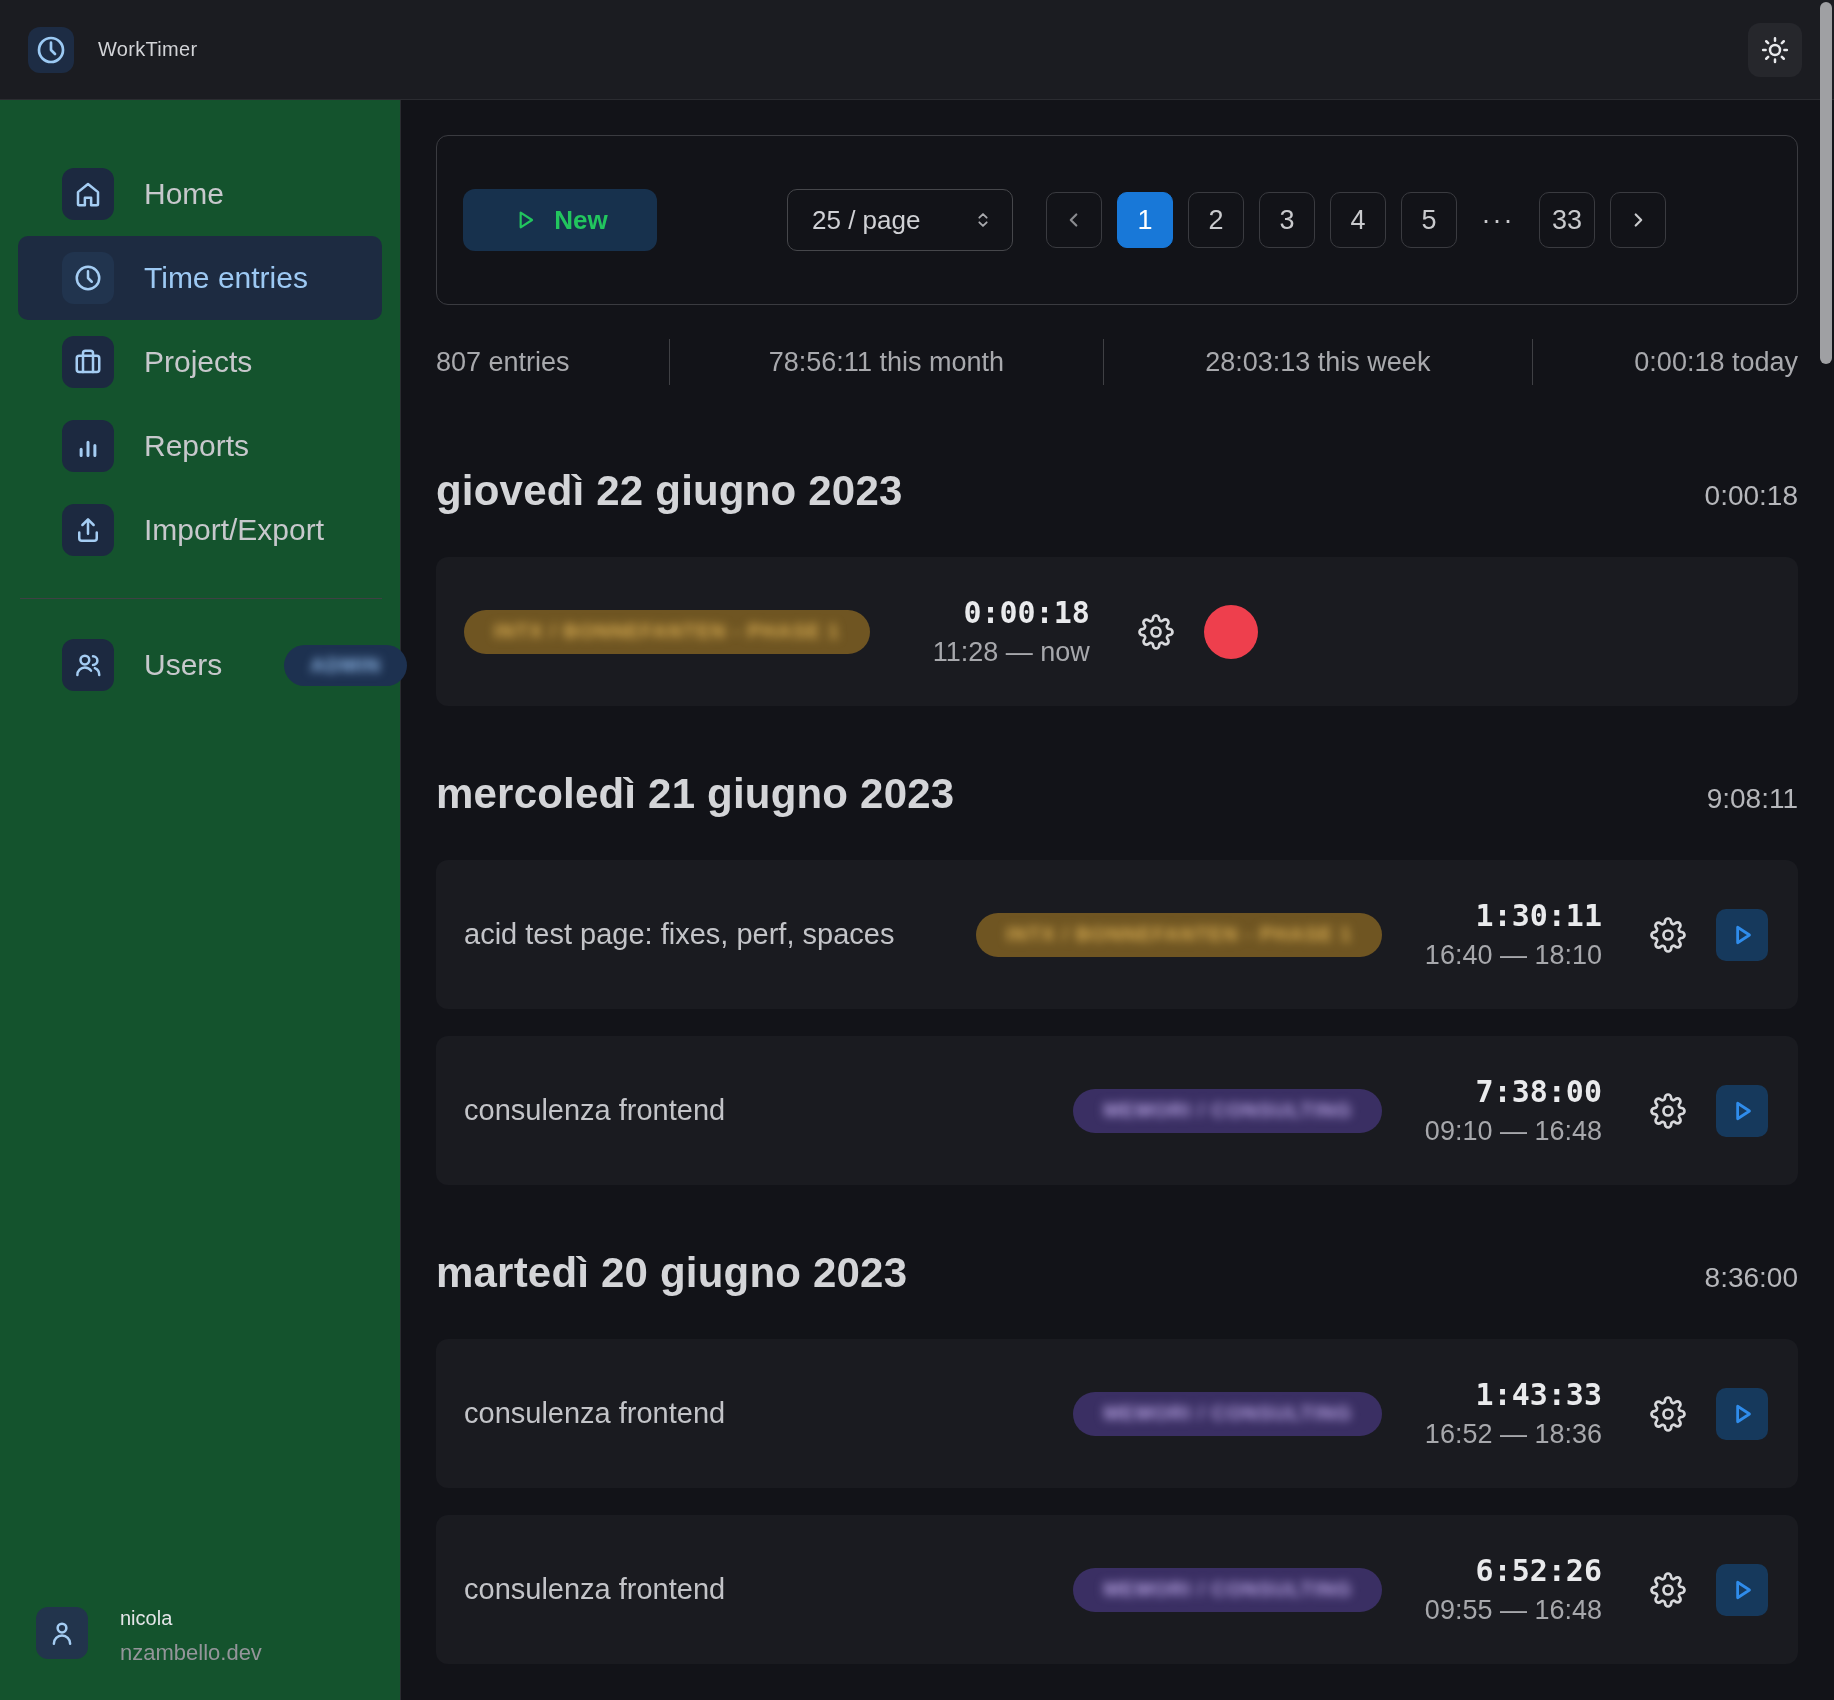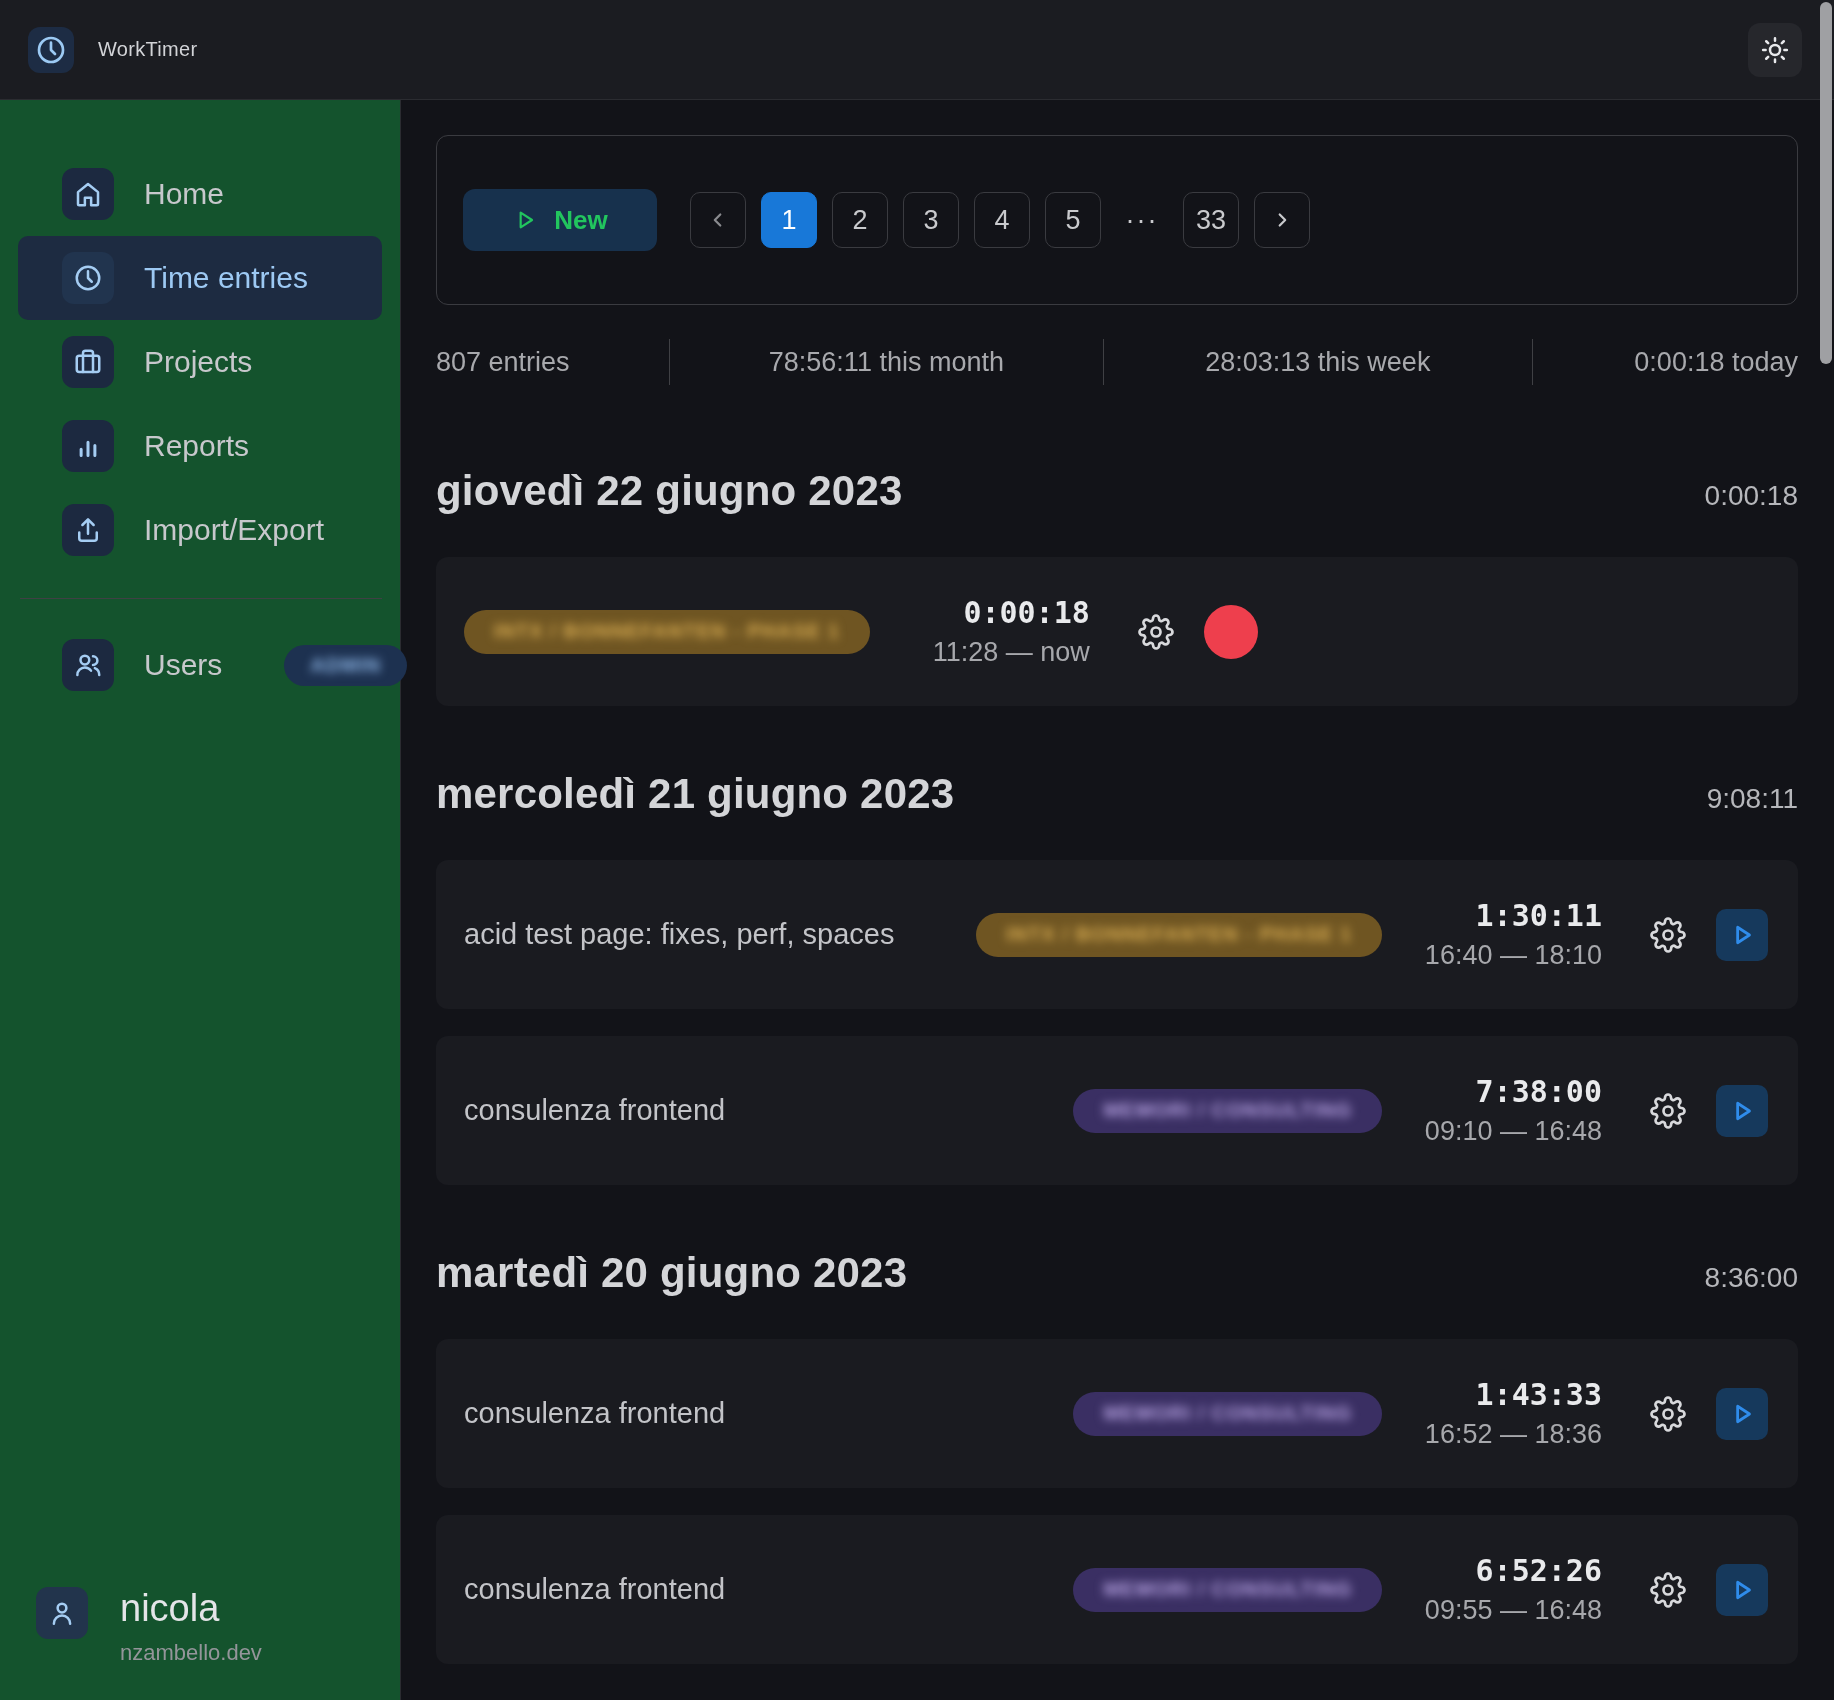--- a/index.html
+++ b/index.html
@@ -32,21 +32,21 @@
   .nav-item.active { background:#1d2b41; }
   .nav-item.active .icon-box { background:#21344e; }
   .nav-item.active .nav-label { color:#9dc9f3; }
   .sidebar-divider { height:1px; background:#3f4044; margin:26px 18px 24px 20px; border:none; }
   .badge-admin { margin-left:32px; background:#1d3150; color:#8fb8e8; font-size:20px; font-weight:700;
     letter-spacing:1px; padding:9px 26px; border-radius:999px; }
   .blur-text { filter:blur(5px); }
   .profile { position:absolute; left:36px; bottom:34px; display:flex; gap:32px; align-items:flex-start; }
   .profile .icon-box { width:52px; height:52px; border-radius:12px; background:#22344c;
     display:flex; align-items:center; justify-content:center; color:#a5cdf3; }
-  .profile-name { font-size:38px; color:#e4e5e8; }
+  .profile-name { font-size:20px; color:#e4e5e8; }
   .profile-sub { font-size:22px; color:#94959a; margin-top:10px; }
 
   
   .main { position:absolute; top:100px; left:401px; width:1433px; height:1600px;
     padding:35px 36px 0 35px; }
 
   .toolbar { height:170px; border:1px solid #3a3b40; border-radius:12px;
     display:flex; align-items:center; padding:0 26px; }
   .btn-new { width:194px; height:62px; border-radius:12px; background:#17314d; border:none;
     color:#22c55e; font-size:26px; font-weight:700; display:flex; align-items:center;
@@ -201,20 +201,28 @@
   <div class="toolbar">
     <button class="btn-new">
       <span>
         <svg width="26" height="26" viewBox="0 0 24 24" fill="none" stroke="currentColor" stroke-width="2" stroke-linejoin="round">
             <path d="M8 5.2v13.6L18.5 12z"></path>
           </svg>
       </span>
       <span>New</span>
     </button>
 
+    <div class="select-pagesize">
+      <span>25 / page</span>
+      <span style="color:#a9aaae">
+        <svg width="22" height="22" viewBox="0 0 24 24" fill="none" stroke="currentColor" stroke-width="2" stroke-linecap="round" stroke-linejoin="round">
+            <path d="M8 9.5 12 5.5l4 4M8 14.5l4 4 4-4"></path>
+          </svg>
+      </span>
+    </div>
 
     <div class="pager">
       <button class="page-btn nav-chip">
         <span>
           <svg width="22" height="22" viewBox="0 0 24 24" fill="none" stroke="currentColor" stroke-width="2.4" stroke-linecap="round" stroke-linejoin="round">
               <path d="M14.5 6 8.5 12l6 6"></path>
             </svg>
         </span>
       </button>
       <button class="page-btn current">1</button>

